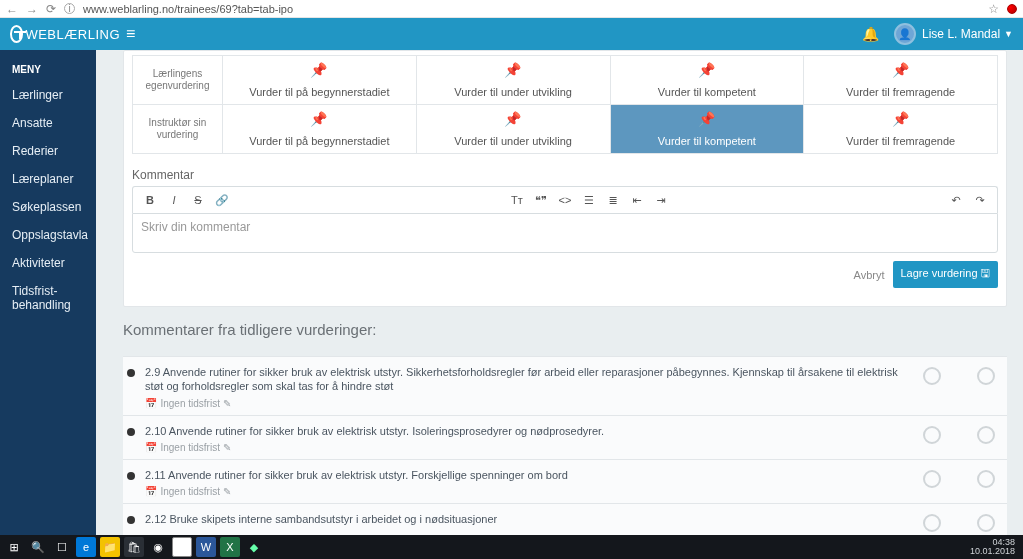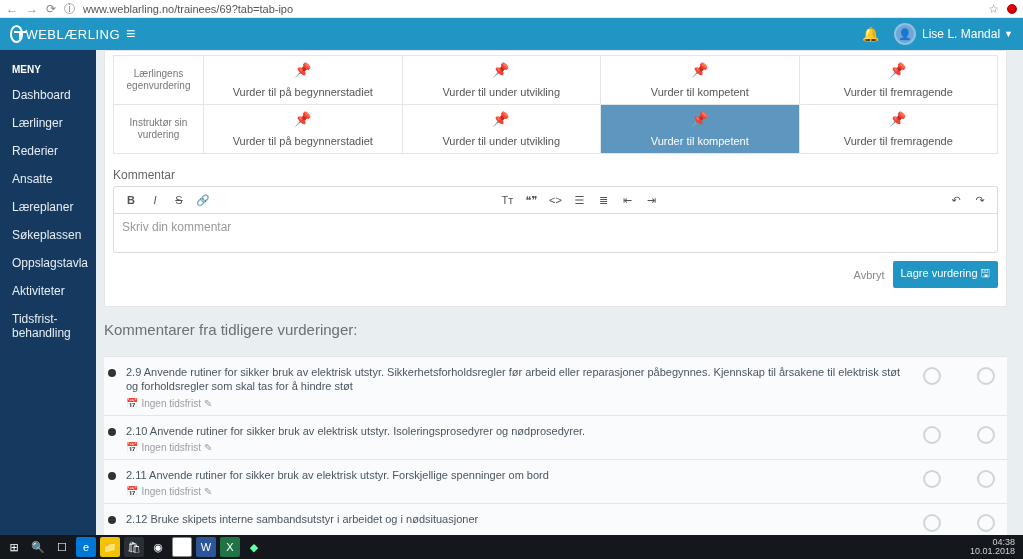--- a/index.html
+++ b/index.html
@@ -27,21 +27,21 @@
   .avatar { width: 22px; height: 22px; border-radius: 50%; background: #6fa6d6; display: inline-flex; align-items: center; justify-content: center; font-size: 11px; color: #fff; margin-right: 6px; border:2px solid #8fc0df;}
   .user { display: flex; align-items: center; font-size: 12px;}
   .user .caret { margin-left: 4px; font-size: 9px;}
 
   
   .app { flex: 1; display: flex; min-height: 0;}
   .sidebar { width: 96px; background: #163a5f; color: #b8c7d8; padding-top: 8px; flex-shrink: 0;}
   .sidebar .section-title { font-size: 10px; font-weight: 700; color: #fff; padding: 6px 12px; }
   .sidebar .menu-item { display: block; padding: 7px 12px; font-size: 12px; color: #e6eef5; cursor: pointer;}
 
-  .content { flex: 1; background: #e9eef0; overflow-y: auto; padding: 0 16px 0 8px;}
+  .content { flex: 1; background: #e9eef0; overflow-y: auto; padding: 0 16px 0 27px;}
 
   .panel { background: #fff; border: 1px solid #e2e6e9; border-radius: 2px; margin-top: 0; padding-bottom: 10px;}
   .panel-inner { padding: 4px 8px 8px 8px; }
 
   
   .assess-table { width: 100%; border-collapse: collapse; table-layout: fixed;}
   .assess-table td, .assess-table th { border: 1px solid #e2e6e9; text-align: center; vertical-align: middle; padding: 6px 4px; font-size: 11px; color: #555;}
   .assess-table .row-label { width: 90px; font-size: 10px; color: #777; line-height: 1.2;}
   .pin-icon { display: inline-block; font-size: 14px; color: #333; margin-bottom: 4px;}
   .cell-inner { display: flex; flex-direction: column; align-items: center; gap: 4px;}
@@ -106,24 +106,23 @@
     <span class="avatar">👤</span>
     <span>Lise L. Mandal</span>
     <span class="caret">▼</span>
   </div>
 </div>
 
 <div class="app">
 
   <nav class="sidebar">
     <div class="section-title">MENY</div>
-    <a class="menu-item">Dashboard</a>
     <a class="menu-item">Lærlinger</a>
+    <a class="menu-item">Ansatte</a>
     <a class="menu-item">Rederier</a>
-    <a class="menu-item">Ansatte</a>
     <a class="menu-item">Læreplaner</a>
     <a class="menu-item">Søkeplassen</a>
     <a class="menu-item">Oppslagstavla</a>
     <a class="menu-item">Aktiviteter</a>
     <a class="menu-item">Tidsfrist-behandling</a>
   </nav>
 
   <div class="content">
 
     <div class="panel">

